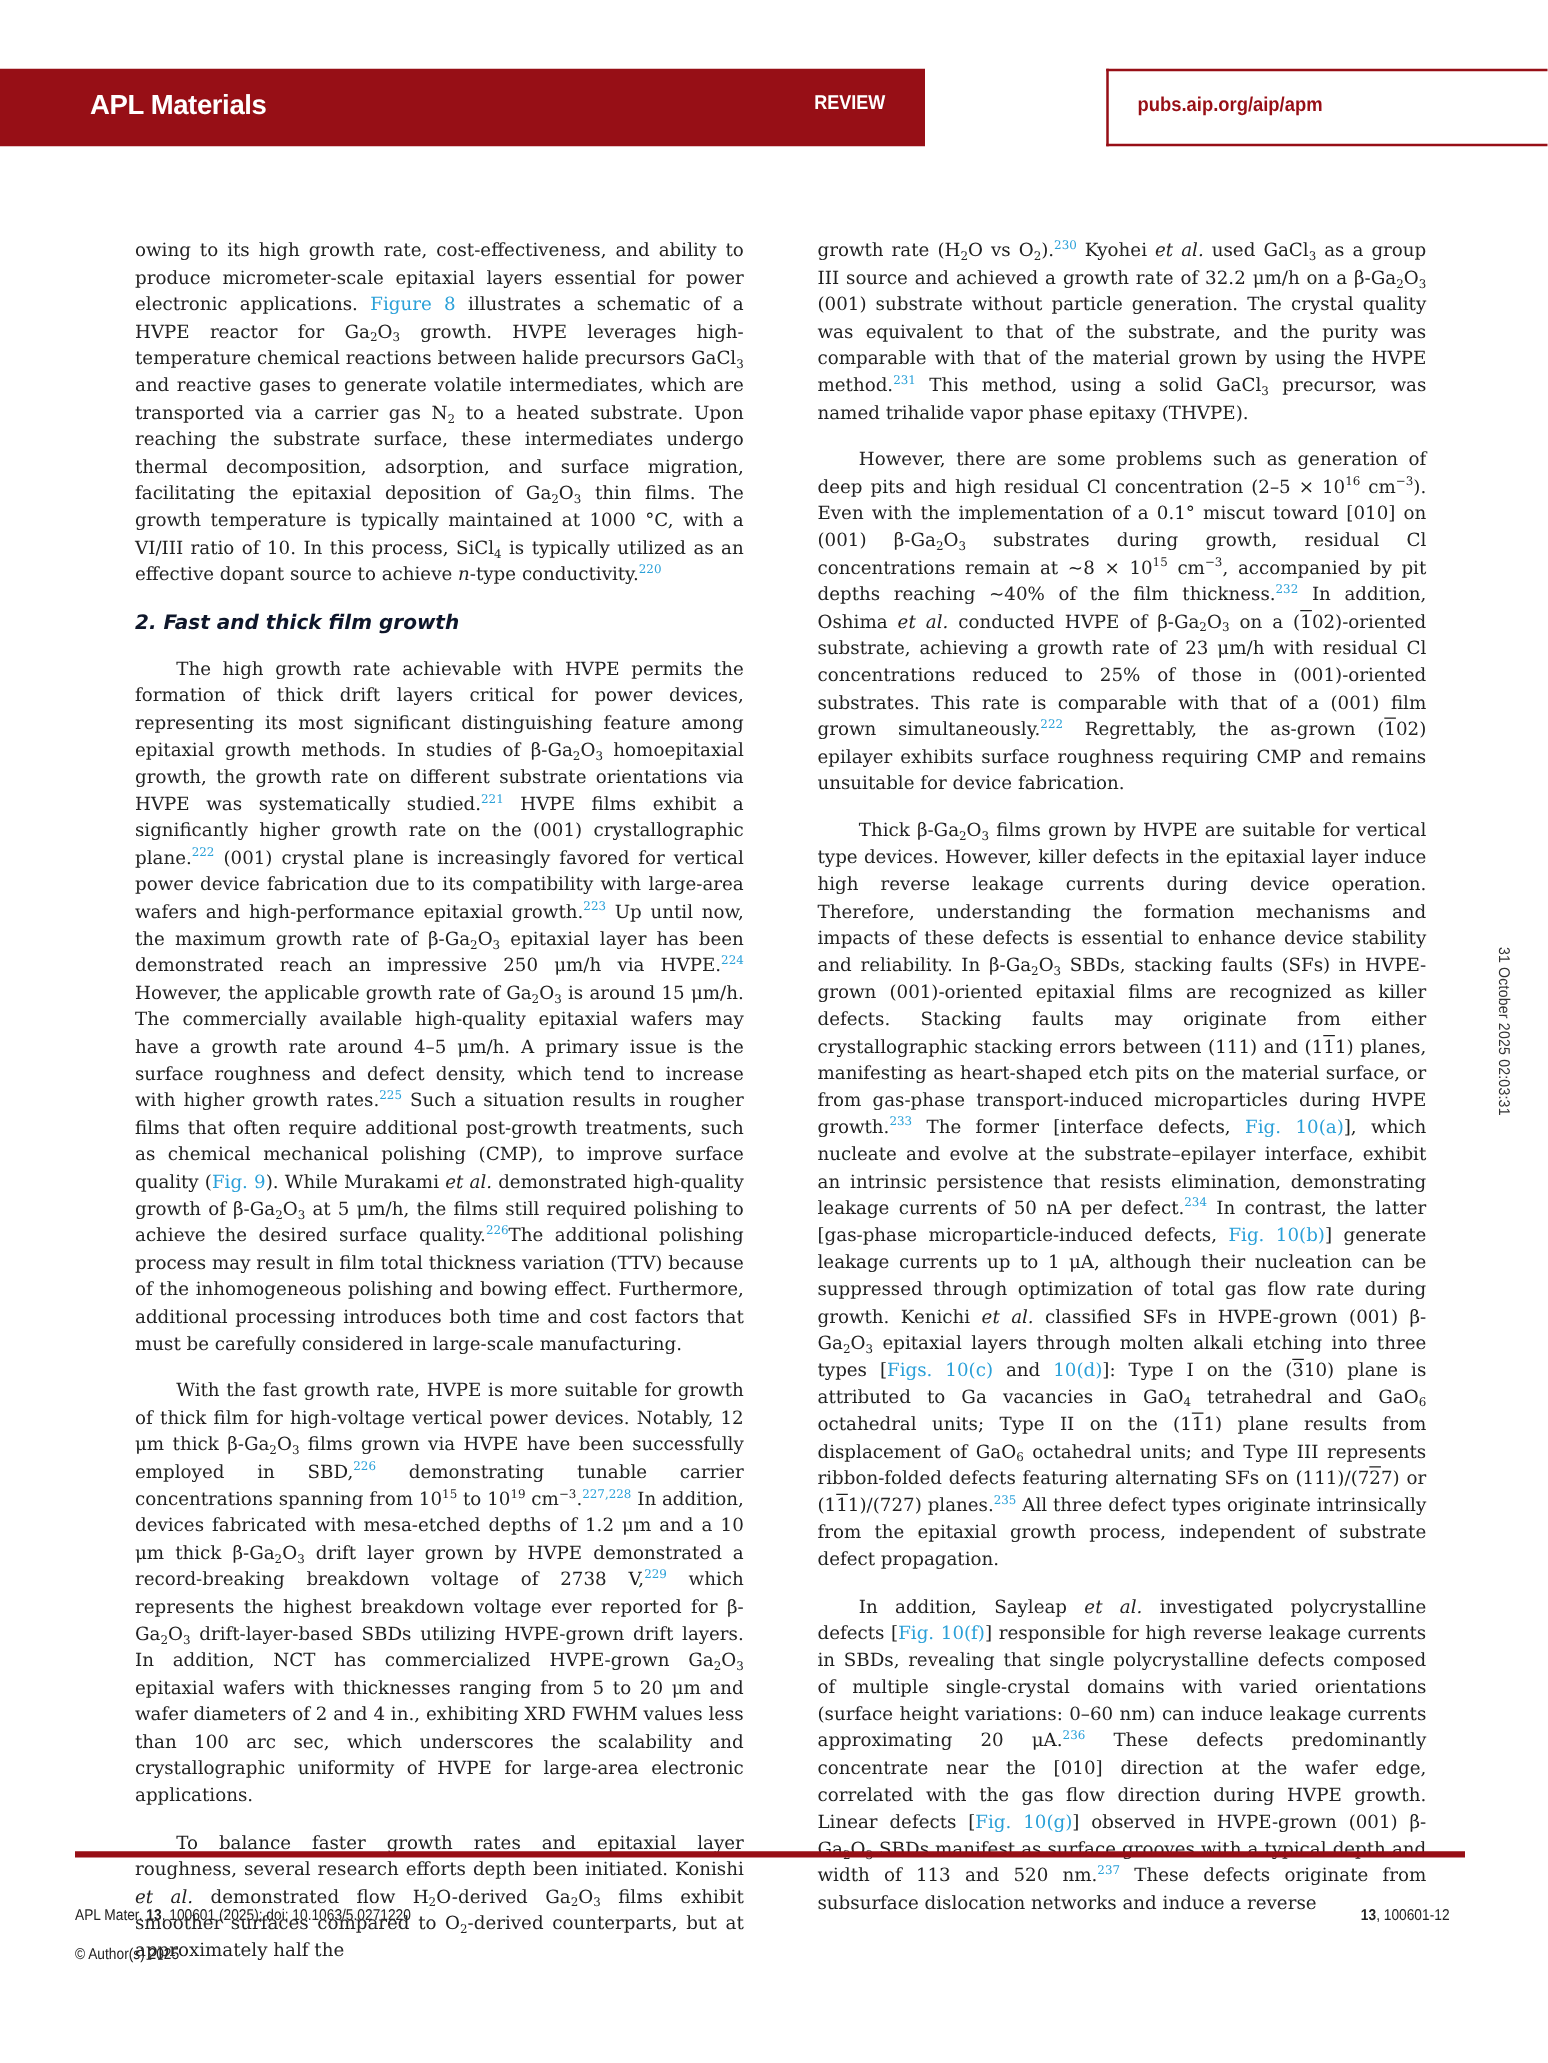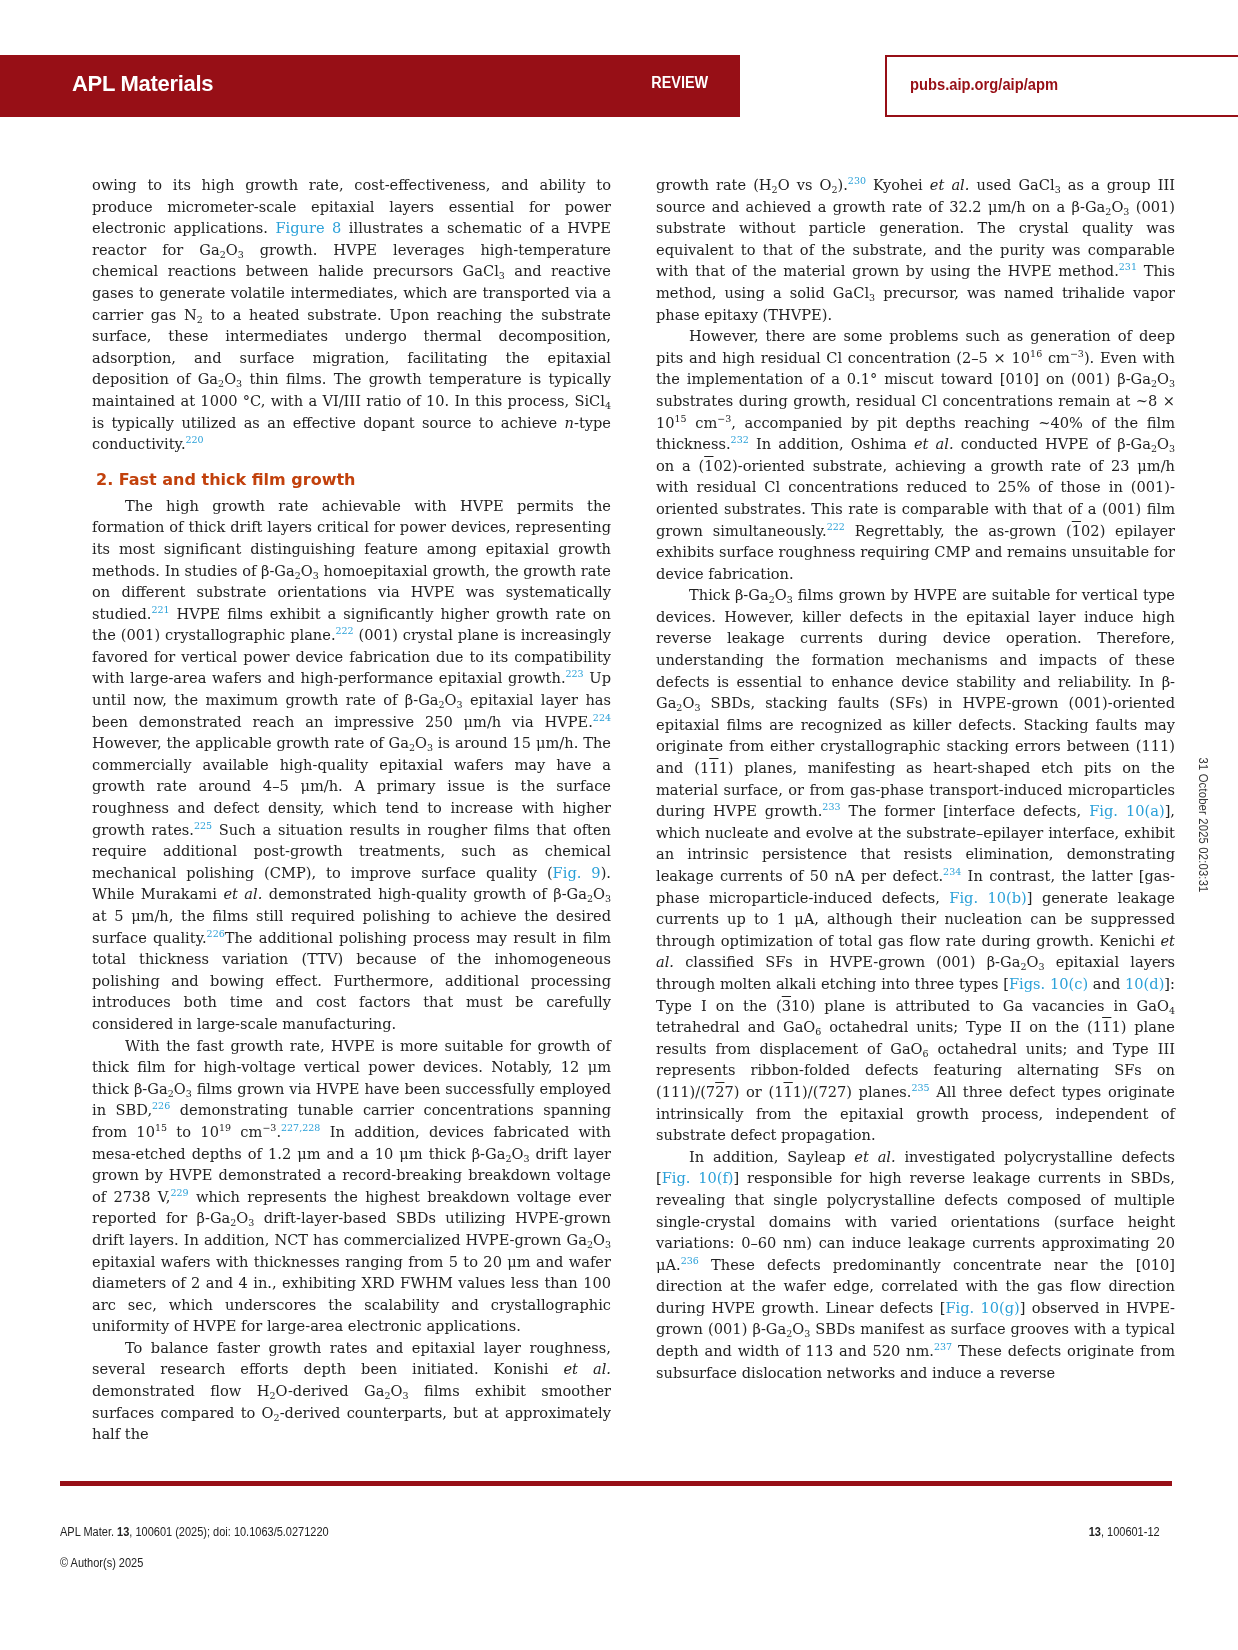--- a/index.html
+++ b/index.html
@@ -4,24 +4,24 @@
 <style>
   html, body { margin:0; padding:0; background:#ffffff; }
   body { width:1238px; height:1650px; position:relative; overflow:hidden; }
   .header-bar { position:absolute; left:0; top:55px; width:740px; height:62px; background:#970f16; }
   .journal-name { position:absolute; left:72px; top:16px; color:#fff; font-family:"Liberation Sans", sans-serif; font-weight:bold; font-size:22px; letter-spacing:-0.3px; }
   .review-label { position:absolute; right:32px; top:19px; color:#fff; font-family:"Liberation Sans", sans-serif; font-weight:bold; font-size:16px; transform:scaleX(0.9); transform-origin:right; }
   .url-box { position:absolute; left:885px; top:55px; width:353px; height:58px; border:2px solid #970f16; border-right:none; box-sizing:content-box; background:#fff; }
   .url-text { position:absolute; left:23px; top:19px; color:#970f16; font-family:"Liberation Sans", sans-serif; font-weight:bold; font-size:16px; transform:scaleX(0.92); transform-origin:left; }
   .column { position:absolute; top:174px; width:519px; font-family:"DejaVu Serif", serif; font-size:14.6px; line-height:21.6px; color:#222; text-align:justify; hyphens:manual; }
   .col-left { left:92px; }
-  .col-right { left:656px; }
-  .column p { margin:0; text-indent:33px; }
+  .col-right { left:638px; }
+  .column p { margin:16px; text-indent:33px; }
   .column p.noindent { text-indent:0; }
-  .section-heading { font-family:"DejaVu Sans", sans-serif; font-weight:bold; font-size:16px; color:#c2410c; margin:14px 0 4px 4px; line-height:22px; text-align:left; }
+  .section-heading { font-family:"DejaVu Sans", sans-serif; font-style:italic; font-weight:bold; font-size:16px; color:#0f172a; margin:14px 0 4px 16px; line-height:22px; text-align:left; }
   .link { color:#2aa0d8; }
   sup { font-size:9.5px; line-height:0; vertical-align:6px; }
   sub { font-size:9.5px; line-height:0; vertical-align:-3px; }
   sup.ref { color:#2aa0d8; }
   .over { text-decoration:overline; }
   .side-stamp { position:absolute; left:1196px; top:750px; writing-mode:vertical-rl; font-family:"Liberation Sans", sans-serif; font-size:12.5px; color:#333; letter-spacing:0.2px; transform:scaleY(0.9); }
   .footer-rule { position:absolute; left:60px; top:1481px; width:1112px; height:5px; background:#970f16; }
   .footer-left { position:absolute; left:60px; top:1525px; font-family:"Liberation Sans", sans-serif; font-size:12.5px; color:#222; transform:scaleX(0.88); transform-origin:left; }
   .footer-copy { position:absolute; left:60px; top:1556px; font-family:"Liberation Sans", sans-serif; font-size:12.5px; color:#222; transform:scaleX(0.88); transform-origin:left; }
   .footer-right { position:absolute; right:78px; top:1525px; font-family:"Liberation Sans", sans-serif; font-size:12.5px; color:#222; transform:scaleX(0.88); transform-origin:right; }

